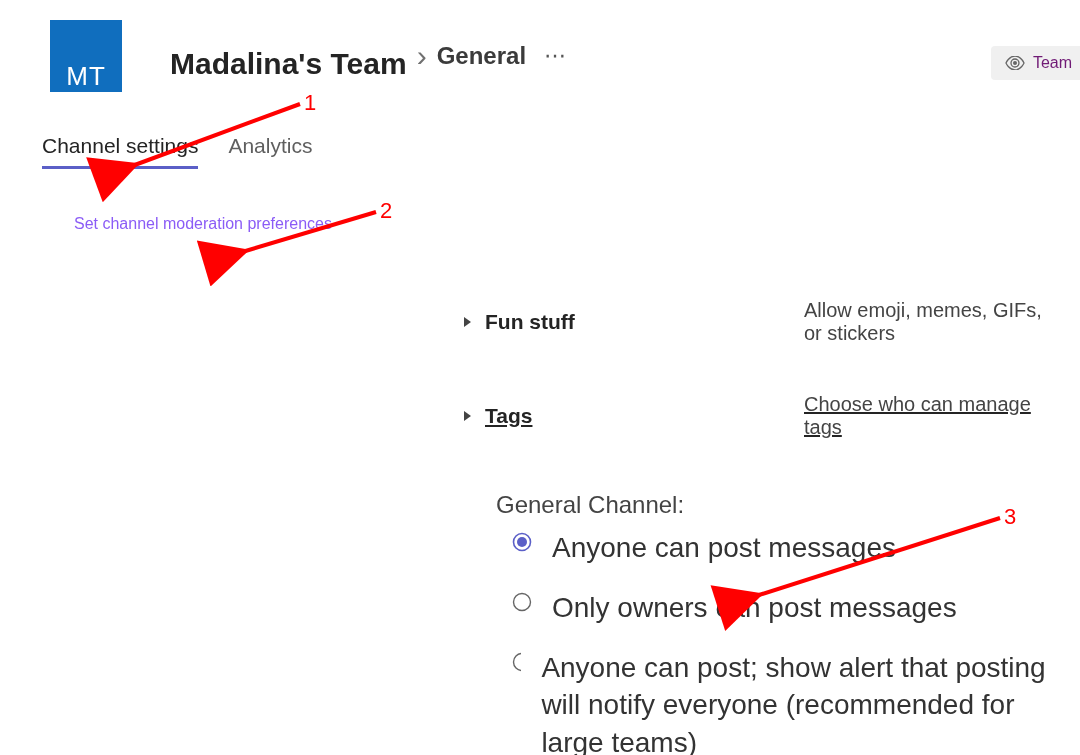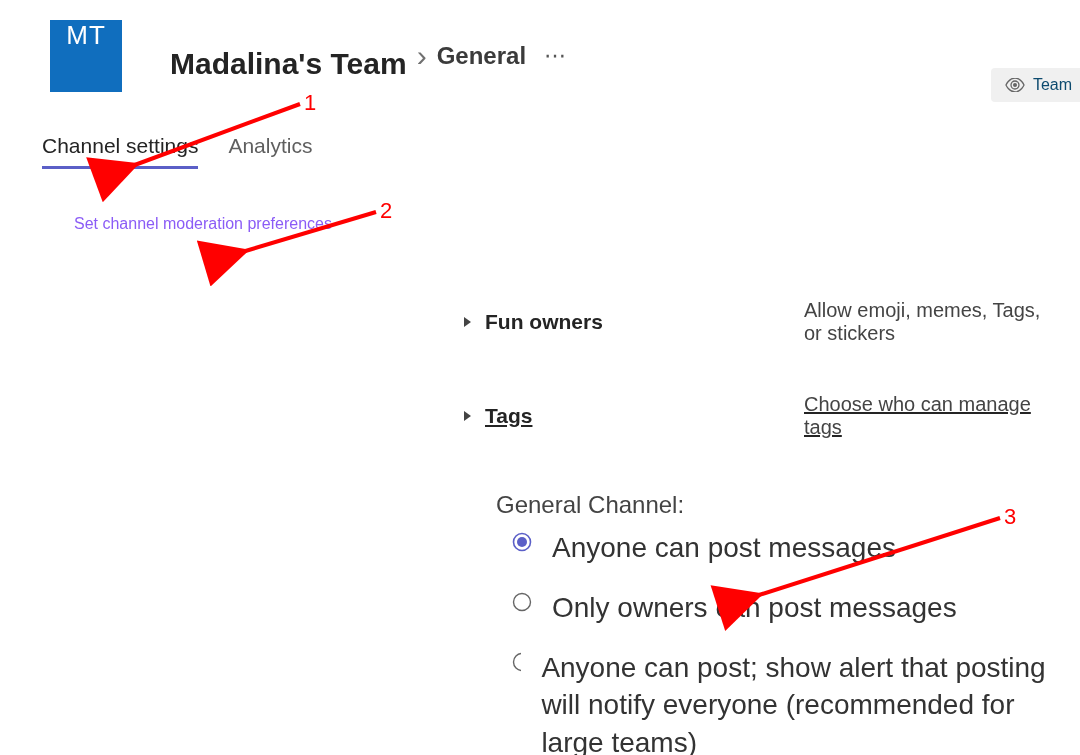--- a/index.html
+++ b/index.html
@@ -10,34 +10,34 @@
     background: #fff;
     color: #242424;
     overflow: hidden;
   }
   .root { position: relative; width: 1080px; height: 755px; }
 
   
   .header { display: flex; align-items: center; padding: 20px 0 0 50px; }
   .avatar {
     width: 72px; height: 72px; background: #106ebe;
-    display: flex; align-items: flex-start; justify-content: center;
+    display: flex; align-items: flex-end; justify-content: center;
     color: #fff; font-size: 26px; font-weight: 400; letter-spacing: 1px;
   }
   .title-wrap { display: flex; align-items: center; margin-left: 48px; }
   .team-name { font-size: 30px; font-weight: 700; color: #242424; margin-top: 16px; }
   .chev { font-size: 30px; color: #707070; margin: 0 10px; font-weight: 400; }
   .channel-name { font-size: 24px; font-weight: 700; color: #3b3b3b; text-align: center; }
   .more { font-size: 22px; color: #555; margin-left: 18px; letter-spacing: 1px; cursor: pointer; }
 
   .team-pill {
-    position: absolute; right: 0; top: 68px;
+    position: absolute; right: 0; top: 46px;
     background: #f0f0f0; border-radius: 4px 0 0 4px;
     padding: 8px 8px 8px 14px; display: flex; align-items: center;
-    color: #0c4a6e; font-size: 16px;
+    color: #701a75; font-size: 16px;
   }
   .team-pill svg { margin-right: 8px; }
 
   
   .tabs { display: flex; gap: 30px; margin-top: 42px; padding-left: 42px; }
   .tab { font-size: 21px; color: #5f5f5f; padding-bottom: 8px; cursor: pointer; }
   .tab.active { color: #242424; border-bottom: 3px solid #5b5fc7; }
 
   
   .content { padding: 46px 0 0 74px; }
@@ -93,23 +93,23 @@
 </div>
 
 <div class="content">
   <div class="perm-row">
     <div class="perm-desc">Set channel moderation preferences</div>
   </div>
 
   <div class="sub-row" style="margin-top:66px; padding-left:390px;">
     <div class="sub-left">
       <div class="caret-right"></div>
-      <div class="sub-title">Fun owners</div>
+      <div class="sub-title">Fun stuff</div>
     </div>
-    <div class="sub-desc">Allow emoji, memes, Tags, or stickers</div>
+    <div class="sub-desc">Allow emoji, memes, GIFs, or stickers</div>
   </div>
 
   <div class="sub-row" style="margin-top:48px; padding-left:390px;text-decoration:underline;">
     <div class="sub-left">
       <div class="caret-right"></div>
       <div class="sub-title">Tags</div>
     </div>
     <div class="sub-desc">Choose who can manage tags</div>
   </div>
 

